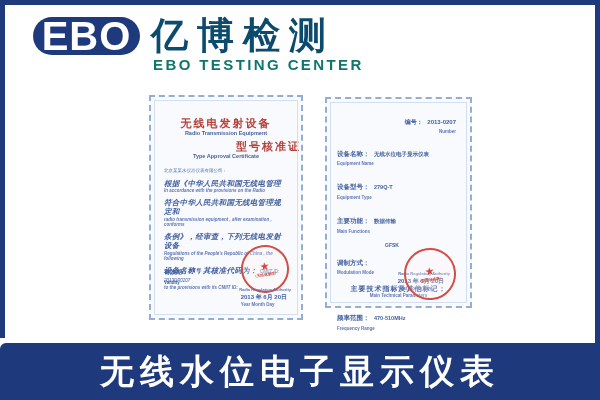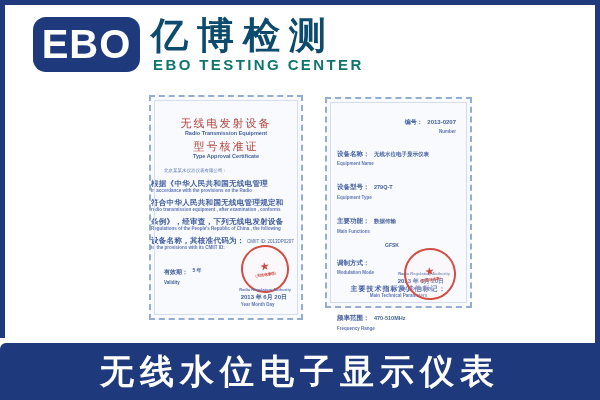--- a/index.html
+++ b/index.html
@@ -8,22 +8,22 @@
     font-family:"Liberation Sans","DejaVu Sans",sans-serif;
     overflow:hidden;
   }
   .border-top{position:absolute;top:0;left:0;width:600px;height:5px;background:#1e3a7c;}
   .border-left{position:absolute;top:0;left:0;width:5px;height:338px;background:#1e3a7c;}
   .border-right{position:absolute;top:0;right:0;width:5px;height:400px;background:#1e3a7c;}
 
   
   .header{position:absolute;top:5px;left:5px;right:5px;height:83px;background:#ffffff;}
   .logo-box{
-    position:absolute;left:28px;top:12px;width:107px;height:55px;
-    background:#1e3a7c;border-radius:13px;display:flex;align-items:center;justify-content:center;
+    position:absolute;left:28px;top:12px;width:107px;height:38px;
+    background:#1e3a7c;border-radius:19px;display:flex;align-items:center;justify-content:center;
   }
   .logo-text{color:#ffffff;font-size:40px;font-weight:bold;letter-spacing:1px;}
   .brand-cn{
     position:absolute;left:146px;top:6px;color:#0c4a6e;font-size:37px;font-weight:bold;
     letter-spacing:9px;white-space:nowrap;
   }
   .brand-en{
     position:absolute;left:148px;top:51px;color:#0f766e;font-size:15px;font-weight:bold;
     letter-spacing:2.4px;white-space:nowrap;
   }
@@ -31,25 +31,25 @@
   
   .cert{
     position:absolute;background:#f8fafd;
     border:2px dashed #93aed2;outline:1px solid #d3deee;outline-offset:-6px;
     box-sizing:border-box;color:#44619f;
   }
   .cert-left{left:149px;top:95px;width:154px;height:225px;}
   .cert-right{left:325px;top:97px;width:147px;height:211px;}
 
   .lc-titles{text-align:center;margin-top:20px;line-height:1.15;}
-  .t-cn{color:#b5433c;font-size:11px;font-weight:normal;letter-spacing:2px;}
+  .t-cn{color:#b5433c;font-size:11px;font-weight:bold;letter-spacing:2px;}
   .t-en{color:#44619f;font-size:5.5px;font-weight:bold;}
-  .t-cn2{margin-top:4px;}
+  .t-cn2{margin-top:4px;text-align:right;}
   .lc-addressee{margin:9px 0 6px 13px;font-size:4.5px;color:#5472ad;}
-  .lc-paras{margin:0 0;}
+  .lc-paras{margin:0 13px;font-style:italic;}
   .lc-para{margin-bottom:4px;line-height:1.25;}
   .p-cn{font-size:7.5px;font-weight:bold;color:#44619f;letter-spacing:0.3px;}
   .p-code{font-size:4.5px;font-weight:normal;letter-spacing:0;}
   .p-en{font-size:4.5px;font-weight:bold;color:#5f76b5;}
   .lc-validity{position:absolute;left:13px;bottom:32px;line-height:1.3;}
   .v-cn{font-size:6px;font-weight:bold;}
   .v-val{font-size:5px;position:relative;top:-2px;}
   .v-en{font-size:4.5px;font-weight:bold;}
 
   .seal{

